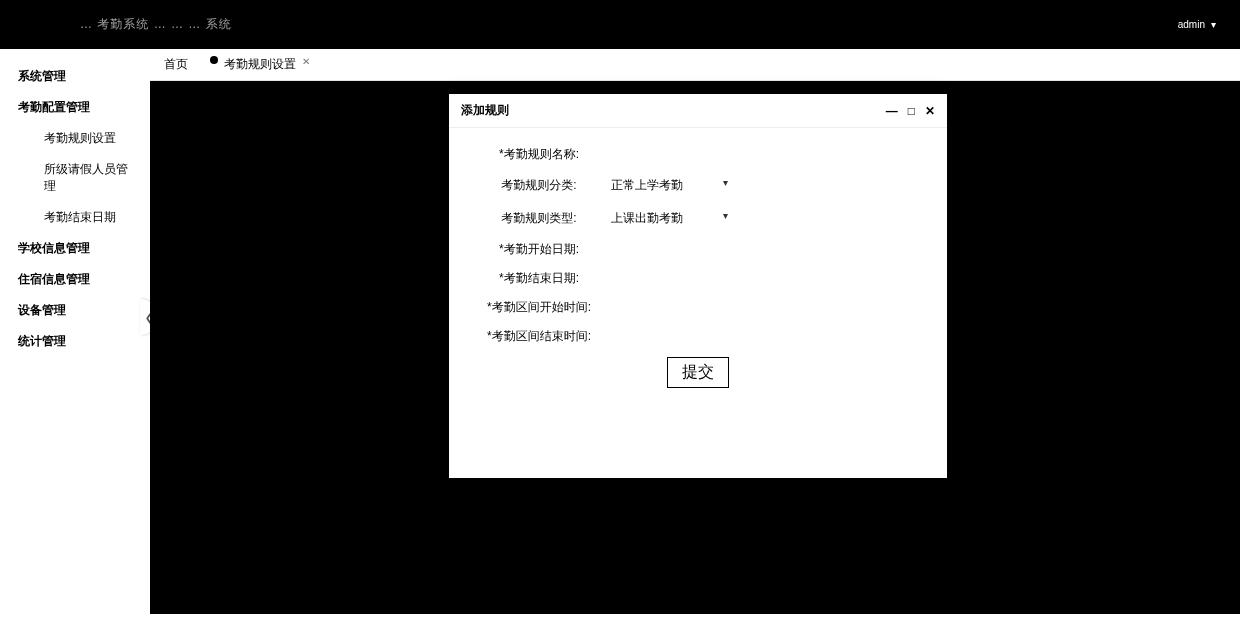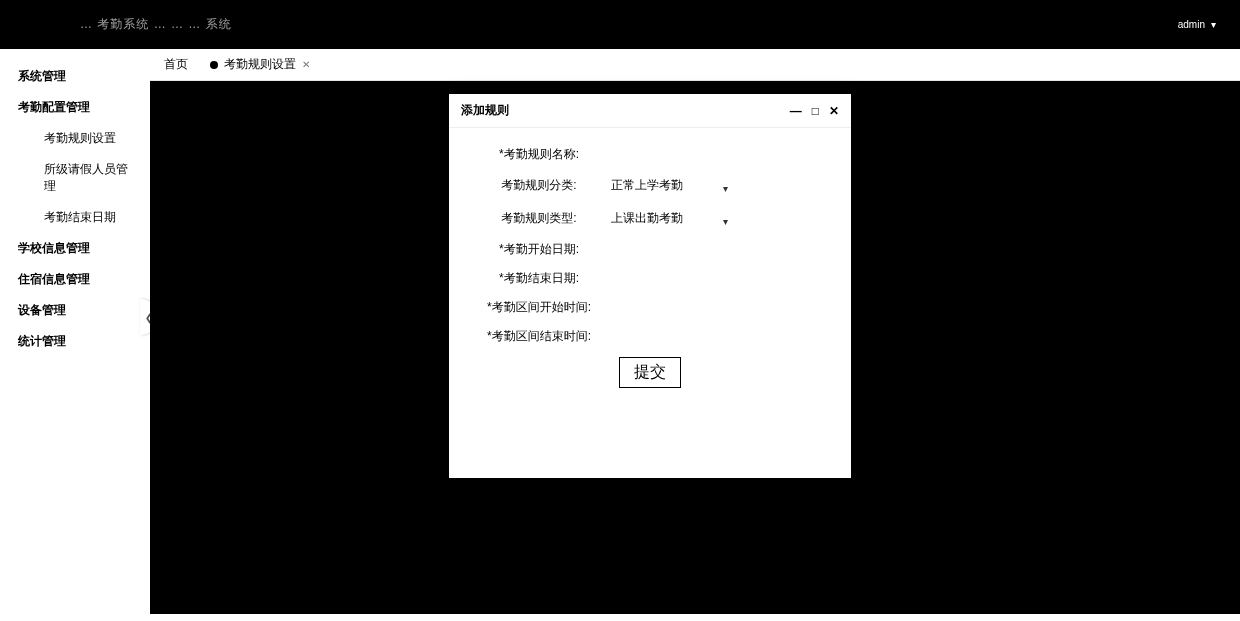--- a/index.html
+++ b/index.html
@@ -69,36 +69,36 @@
     height: 32px;
     background: #fff;
     display: flex;
     align-items: center;
     padding: 0 14px;
     gap: 22px;
     font-size: 12px;
     border-bottom: 1px solid #e5e5e5;
   }
   .tab {
-    display: flex; align-items: center; gap: 6px;
+    display: flex; gap: 6px;
   }
   .tab .dot {
     width: 8px; height: 8px; border-radius: 50%; background:#000;
   }
   .tab .x { font-size: 10px; color:#777; cursor:pointer; }
   .workarea {
     flex: 1;
     position: relative;
     background: #000;
   }
   .modal {
     position: absolute;
     left: 299px;
     top: 13px;
-    width: 402px;
+    width: 498px;
     height: 384px;
     background: #fff;
     box-shadow: 0 4px 18px rgba(0,0,0,0.4);
   }
   .modal-header {
     display:flex;justify-content:space-between;align-items:center;
     padding: 8px 12px;
     border-bottom: 1px solid #eee;
     font-weight: 700;
     font-size: 12px;
@@ -120,21 +120,21 @@
     padding-right: 6px;
   }
   .req { color:#000; }
   .form-value {
     flex:1;
     display:flex;
     align-items:center;
     gap: 18px;
   }
   .select-like {
-    display:inline-flex;align-items:flex-end;gap:40px;
+    display:inline-flex;align-items:flex-start;gap:40px;
     padding: 2px 4px;
     font-size:12px;
   }
   .caret { font-size:10px;color:#333; }
   .submit-row {
     display:flex;justify-content:center;margin-top:6px;
   }
   .submit-btn {
     border:1px solid #000;
     background:#fff;

